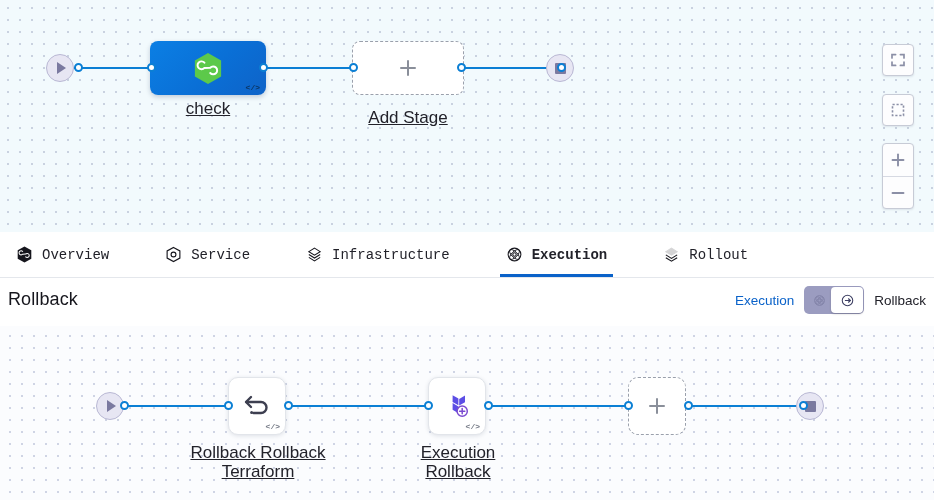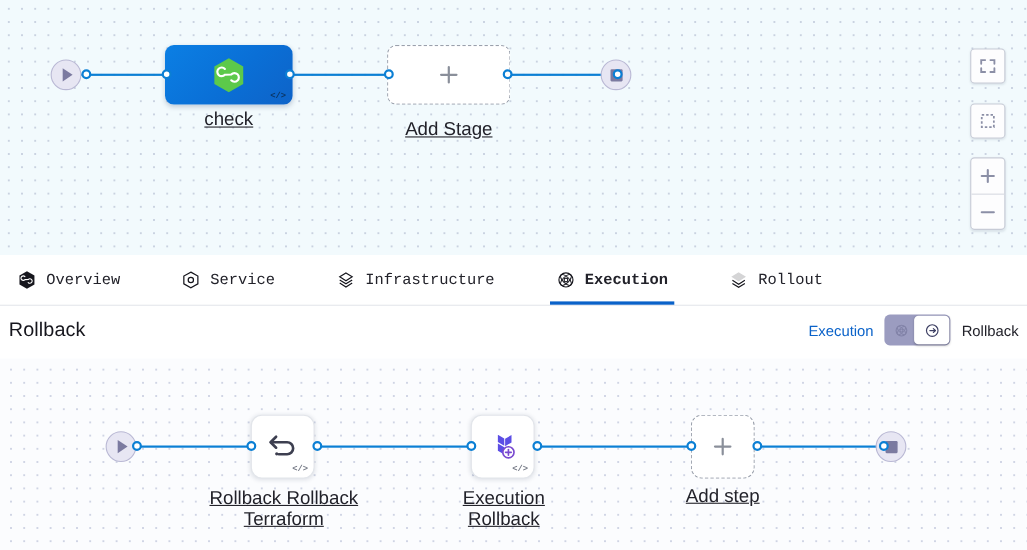--- a/index.html
+++ b/index.html
@@ -356,21 +356,20 @@
     <div class="node-label wrap" style="left:388px; top:117px; width:140px;">
       <span>Execution</span><br>
       <span>Rollback</span>
     </div>
     <div class="port" style="left:424px; top:75px;"></div>
     <div class="port" style="left:484px; top:75px;"></div>
 
     <div class="add-node" style="left:628px; top:51px; width:58px; height:58px; border-radius:10px;">
       <span class="plus"></span>
     </div>
-    <div class="node-label" style="left:607px; top:115px; width:100px;">Add step</div>
     <div class="port" style="left:624px; top:75px;"></div>
     <div class="port" style="left:684px; top:75px;"></div>
 
     <div class="terminal" style="left:796px; top:66px;">
       <div class="stop-sq"></div>
     </div>
     <div class="port" style="left:799px; top:75px;"></div>
   </div>
 
 </div>

